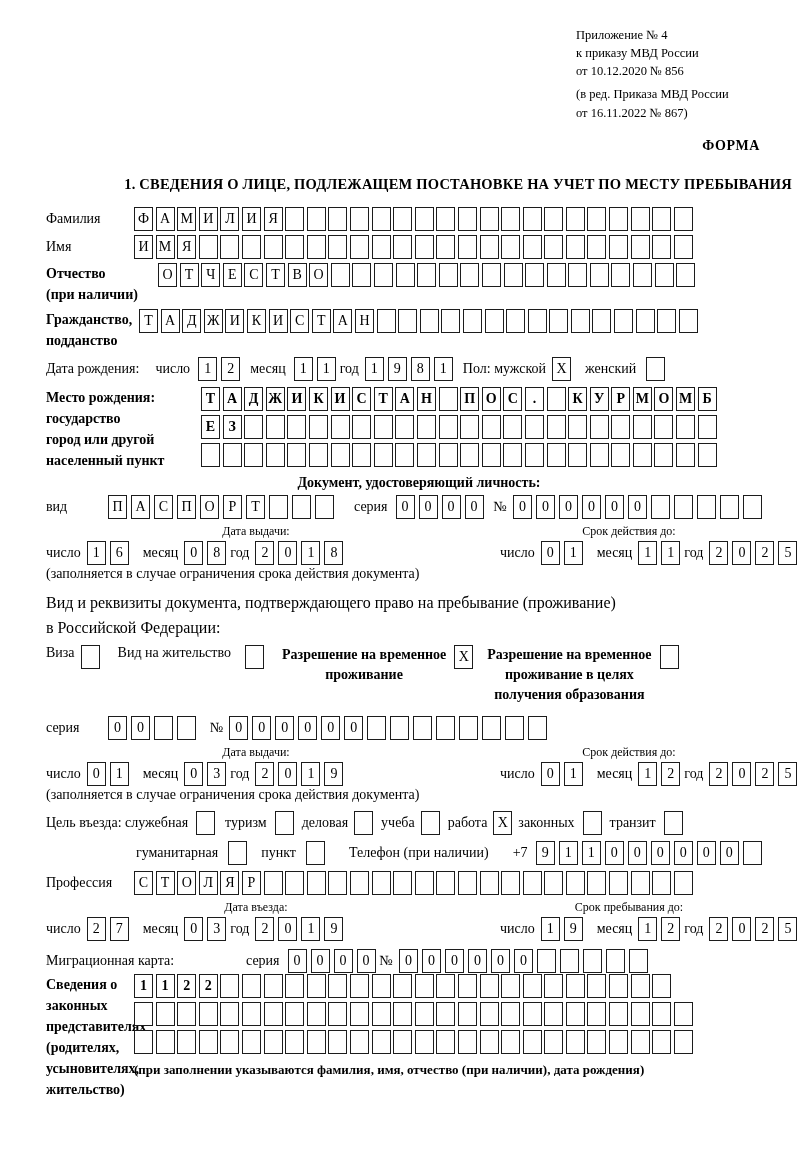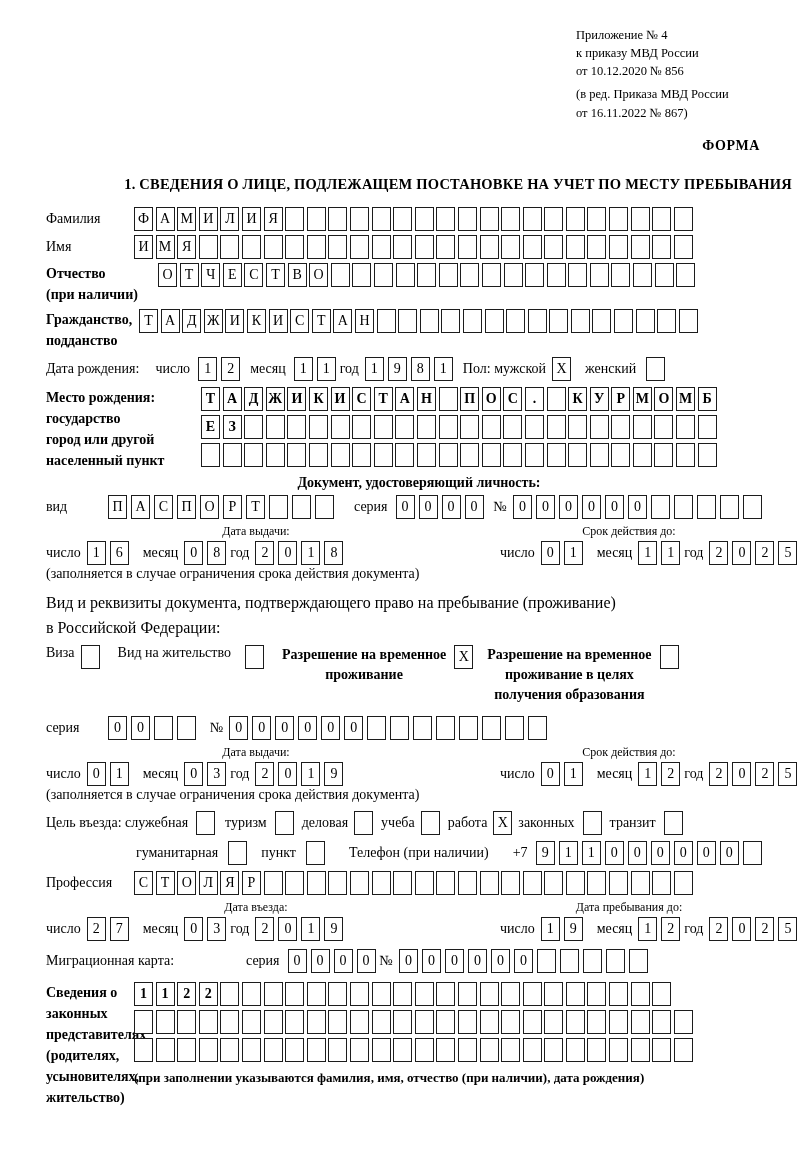--- a/index.html
+++ b/index.html
@@ -556,21 +556,21 @@
         <span class="cell"></span>
         <span class="cell"></span>
         <span class="cell"></span>
         <span class="cell"></span>
         <span class="cell"></span>
       </span>
   </div>
 
   <div class="dhead">
     <span class="dh-l">Дата въезда:</span>
-    <span class="dh-r">Дата пребывания до:</span>
+    <span class="dh-r">Срок пребывания до:</span>
   </div>
   <div class="drow">
     <div class="dgrp">
       <span class="t1">число</span>
       <span class="cells sp">
           <span class="cell">2</span>
           <span class="cell">7</span>
         </span>
       <span class="t1 g">месяц</span>
       <span class="cells sp">
@@ -624,21 +624,21 @@
         <span class="cell">0</span>
         <span class="cell">0</span>
         <span class="cell"></span>
         <span class="cell"></span>
         <span class="cell"></span>
         <span class="cell"></span>
         <span class="cell"></span>
       </span>
   </div>
 
-  <div class="row top" style="margin-top:9px">
+  <div class="row top" style="margin-top:1px">
     <span class="lbl stack w88">
       <span>Сведения о</span>
       <span>законных</span>
       <span>представителях</span>
       <span>(родителях,</span>
       <span>усыновителях,</span>
       <span>жительство)</span>
     </span>
     <span class="stack">
       <span class="cells">

